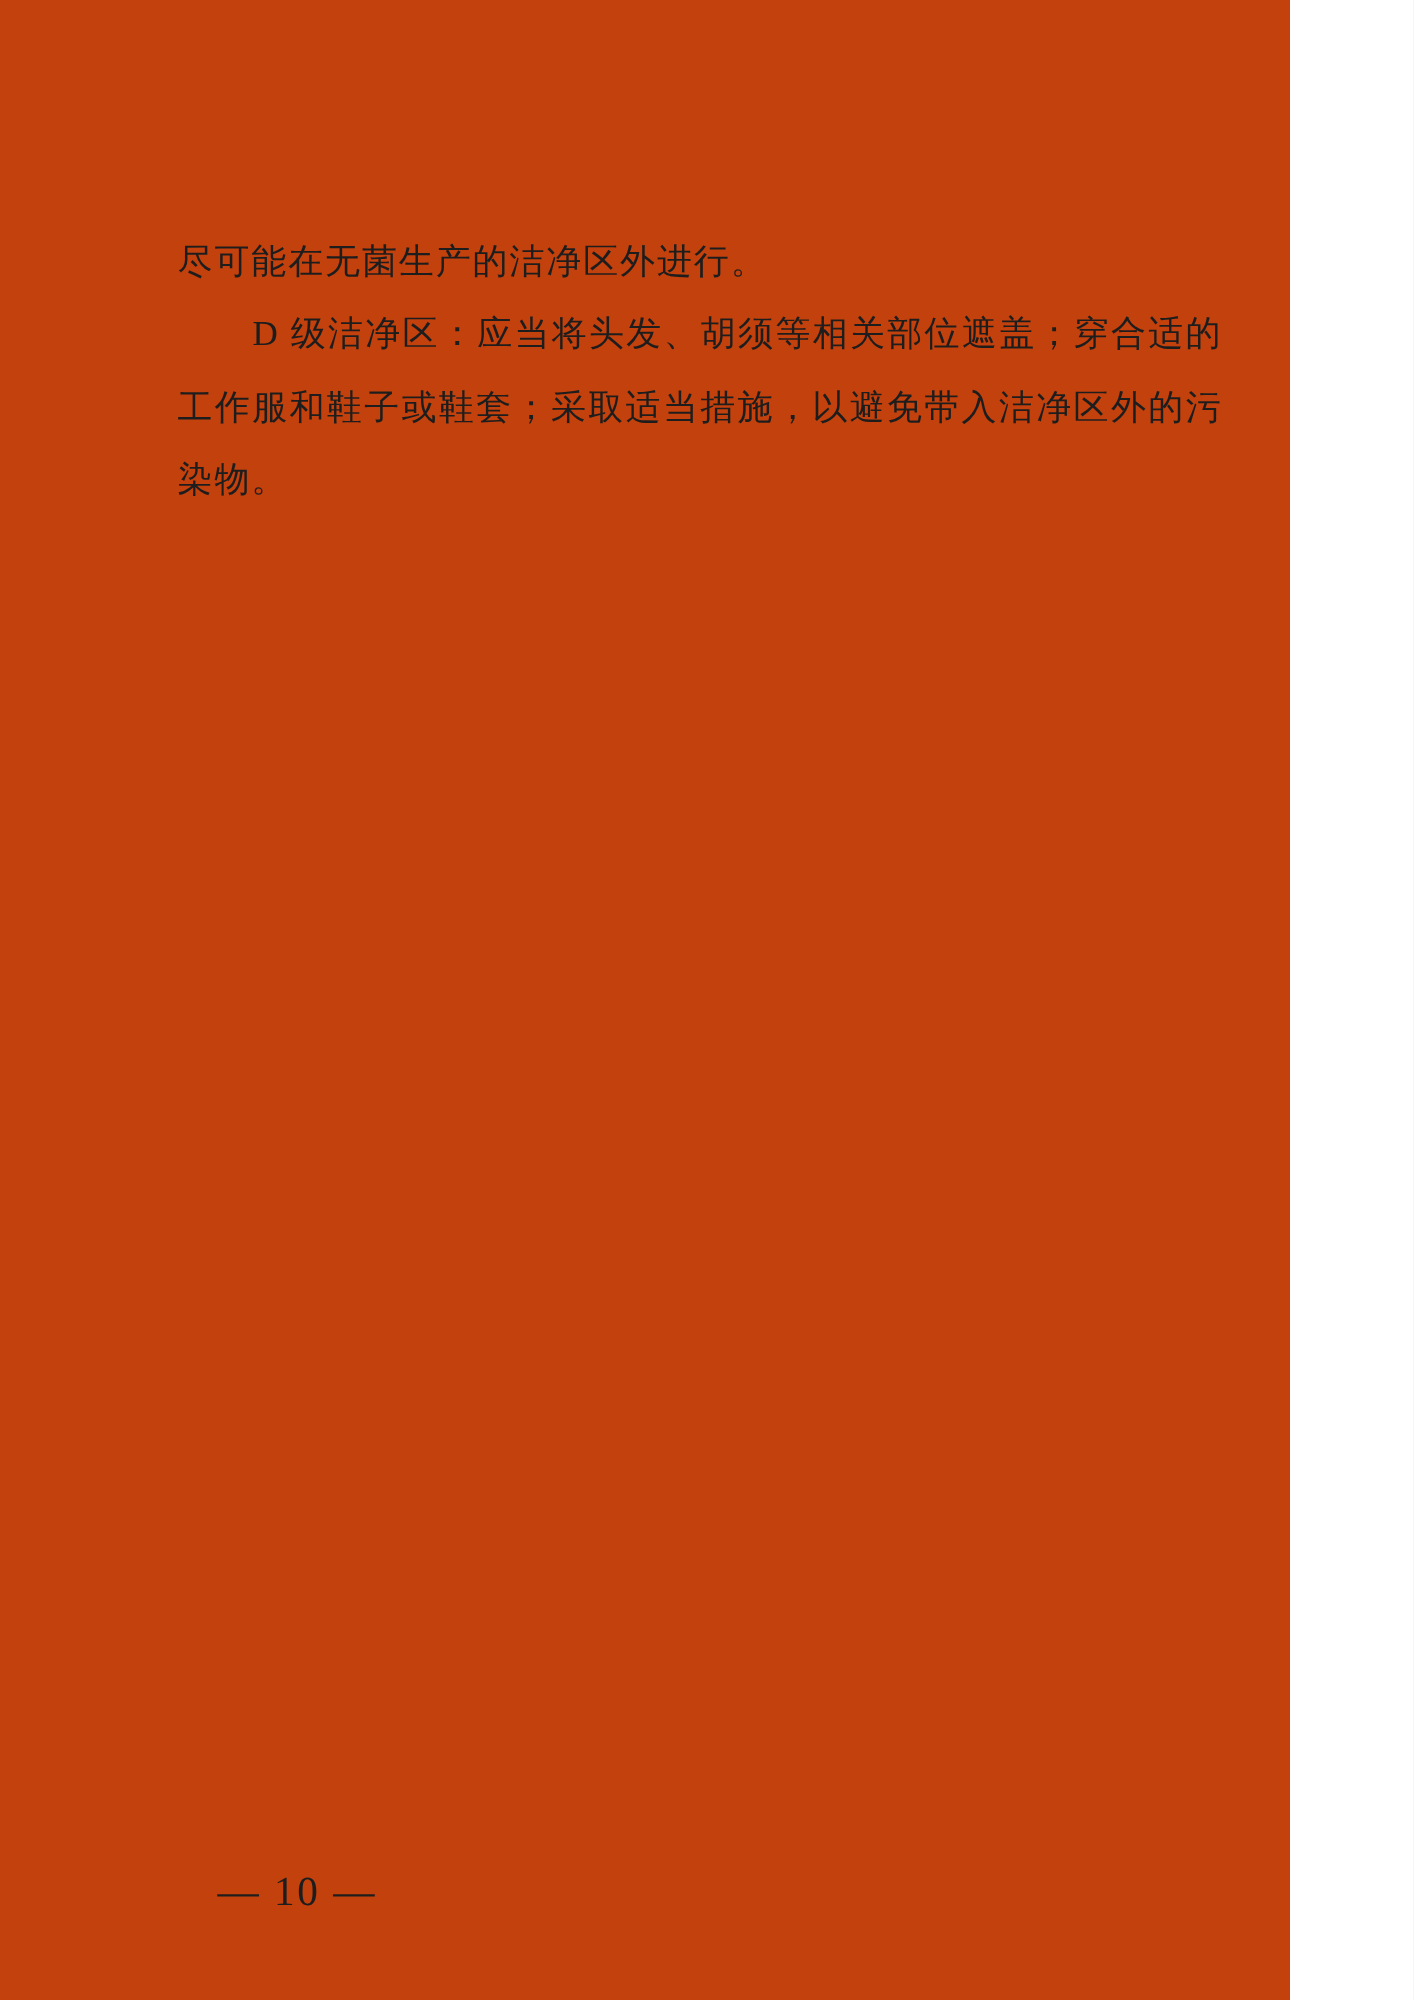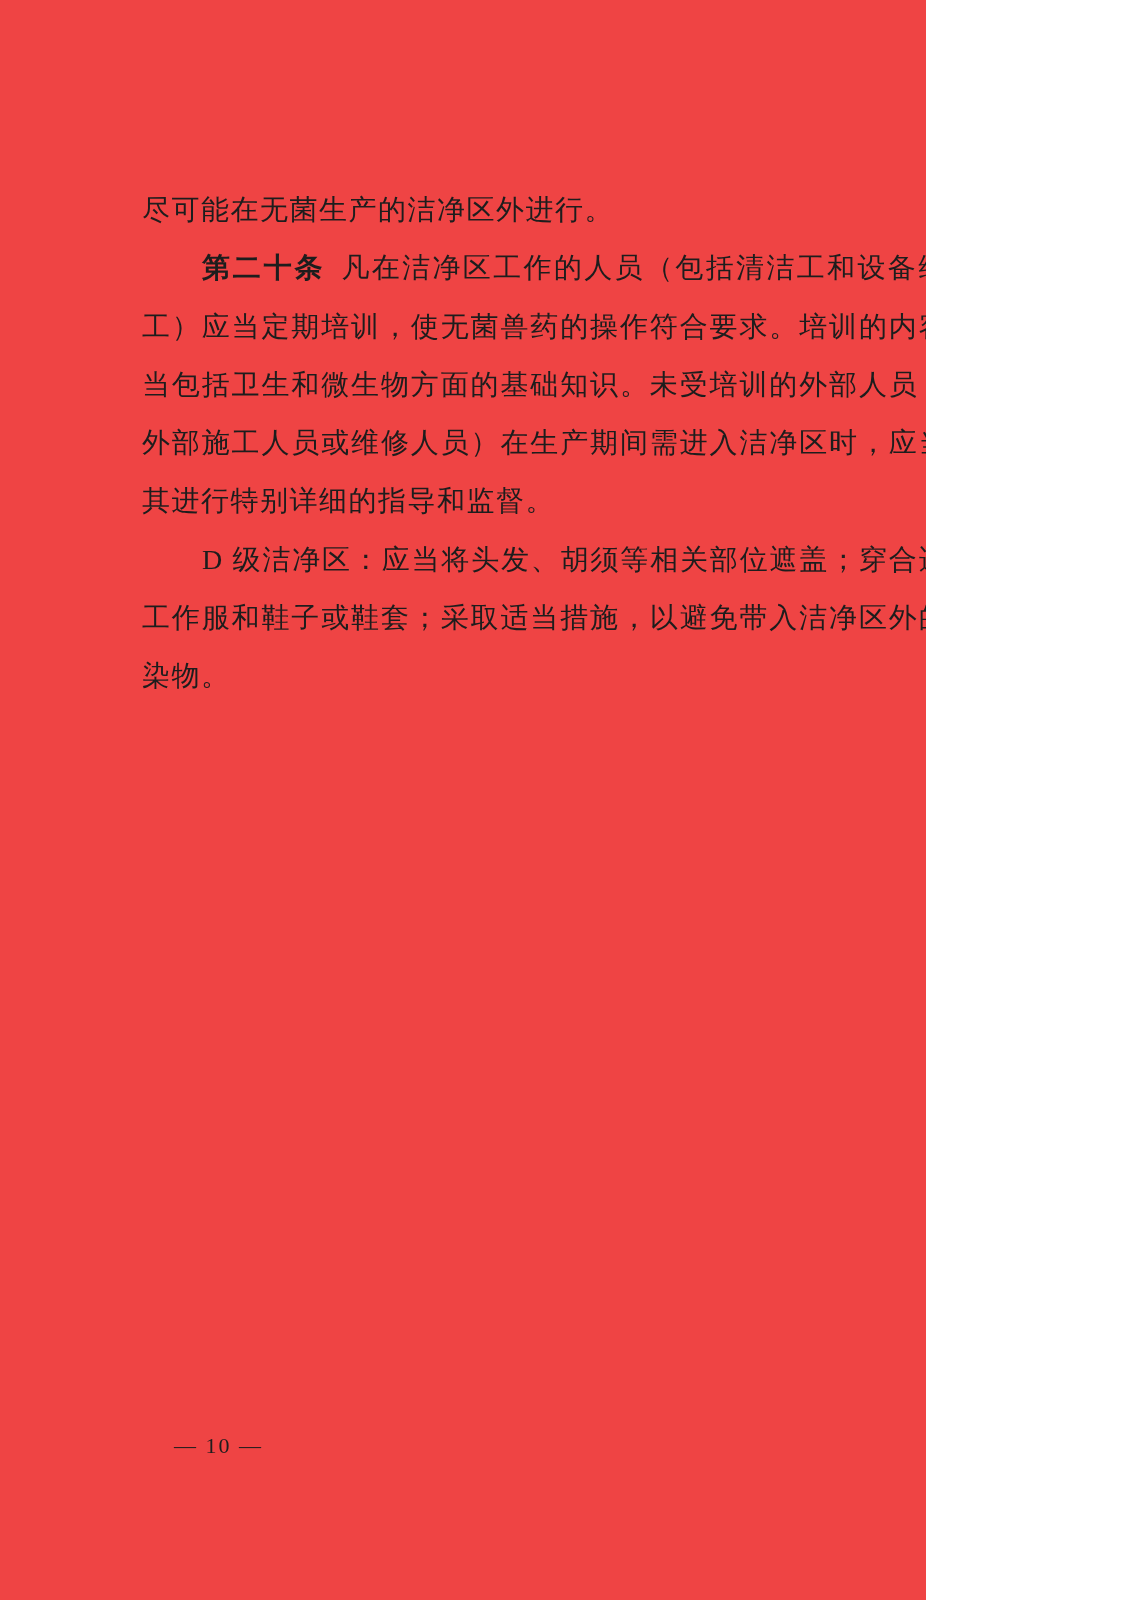--- a/index.html
+++ b/index.html
@@ -2,23 +2,23 @@
 <html><head>
 <meta charset="utf-8">
 <style>
   html, body {
     margin: 0;
     padding: 0;
     background: #ffffff;
   }
   .page {
     position: relative;
-    width: 926px;
+    width: 1032px;
     height: 1600px;
-    background: #ef4444;
+    background: #c2410c;
     overflow: hidden;
   }
   .text-block {
     position: absolute;
     left: 142px;
     top: 181px;
     width: 836px;
   }
   .para {
     margin: 0;
@@ -35,38 +35,37 @@
   }
   .article-no {
     font-family: "Liberation Sans", "DejaVu Sans", sans-serif;
     font-weight: 700;
     letter-spacing: 2px;
     margin-right: 16px;
   }
   .footer-pagenum {
     position: absolute;
     left: 174px;
-    top: 1428px;
+    top: 1496px;
     font-family: "Liberation Serif", "DejaVu Serif", serif;
-    font-size: 22px;
+    font-size: 33px;
     line-height: 36px;
     color: #1d1d1d;
     letter-spacing: 2px;
   }
 </style>
 </head>
 <body>
 
 <div class="page">
 
   <div class="text-block">
 
     <p class="para"><span>尽可能在无菌生产的洁净区外进行。</span></p>
 
-    <p class="para indent"><span class="article-no">第二十条</span><span>凡在洁净区工作的人员（包括清洁工和设备维修工）应当定期培训，使无菌兽药的操作符合要求。培训的内容应当包括卫生和微生物方面的基础知识。未受培训的外部人员（如外部施工人员或维修人员）在生产期间需进入洁净区时，应当对其进行特别详细的指导和监督。</span></p>
 
 
 
 
 
     <p class="para indent"><span>D 级洁净区：应当将头发、胡须等相关部位遮盖；穿合适的工作服和鞋子或鞋套；采取适当措施，以避免带入洁净区外的污染物。</span></p>
 
   </div>
 
   <div class="footer-pagenum">— 10 —</div>

